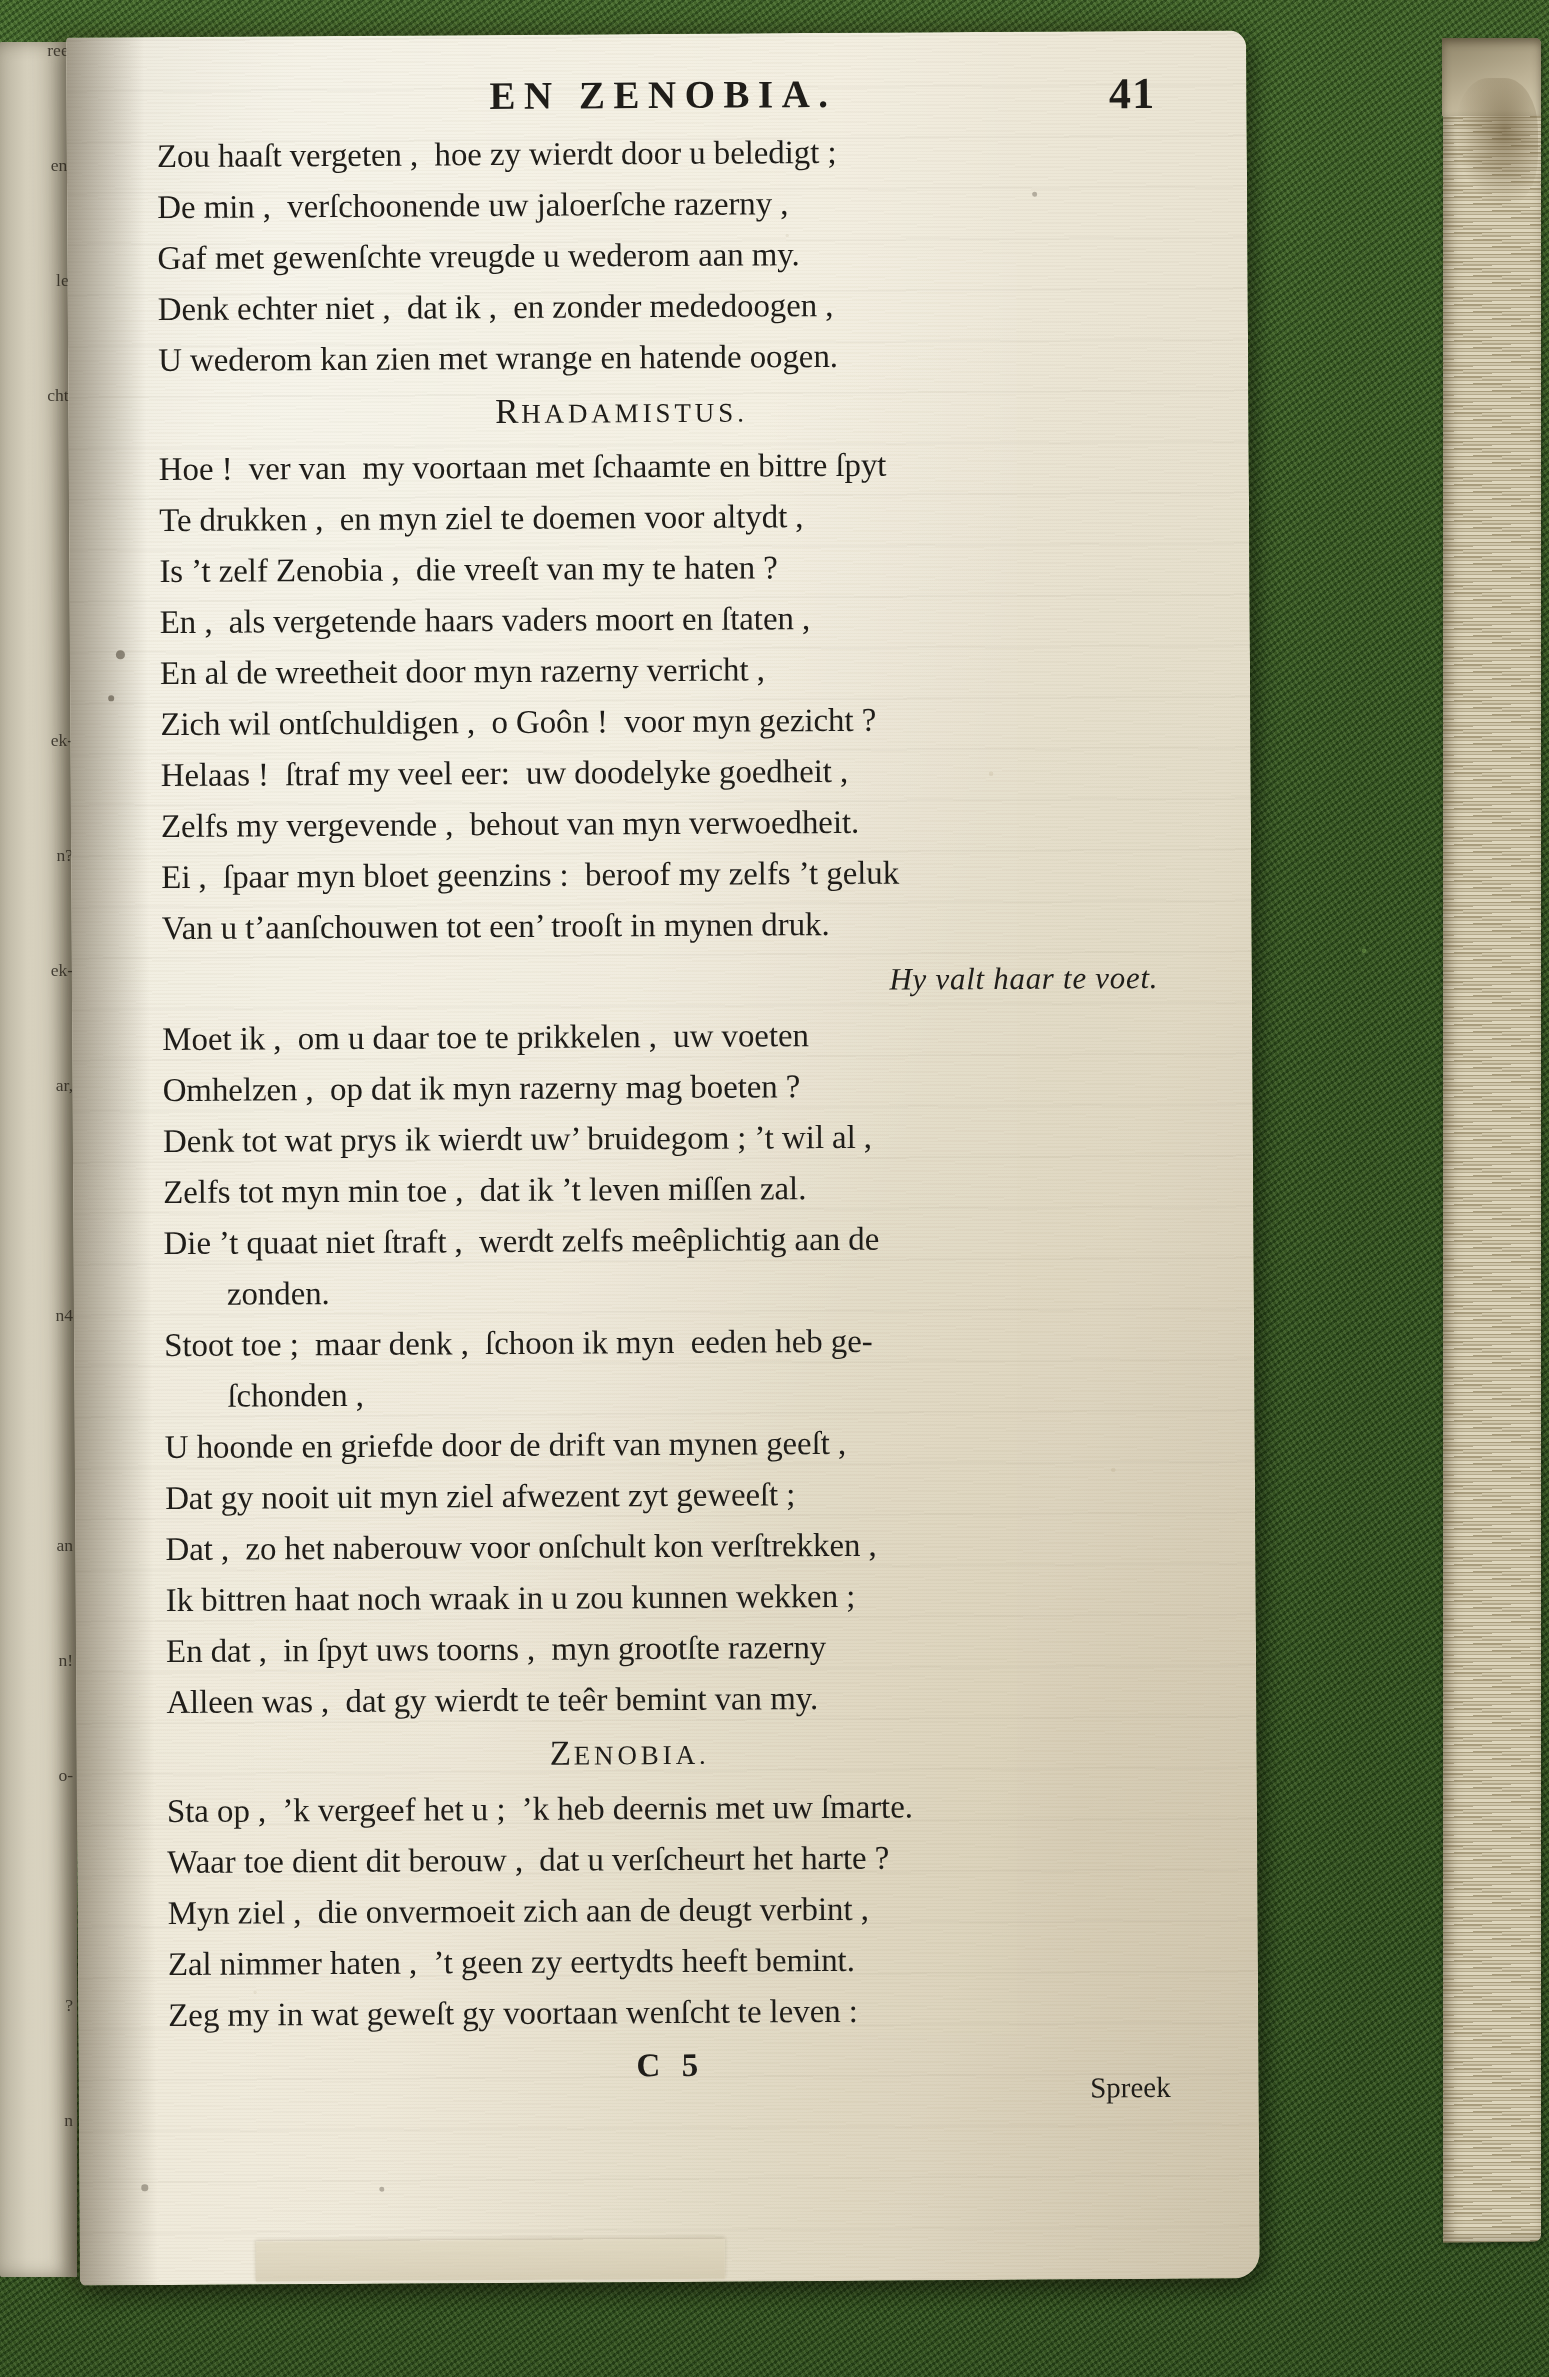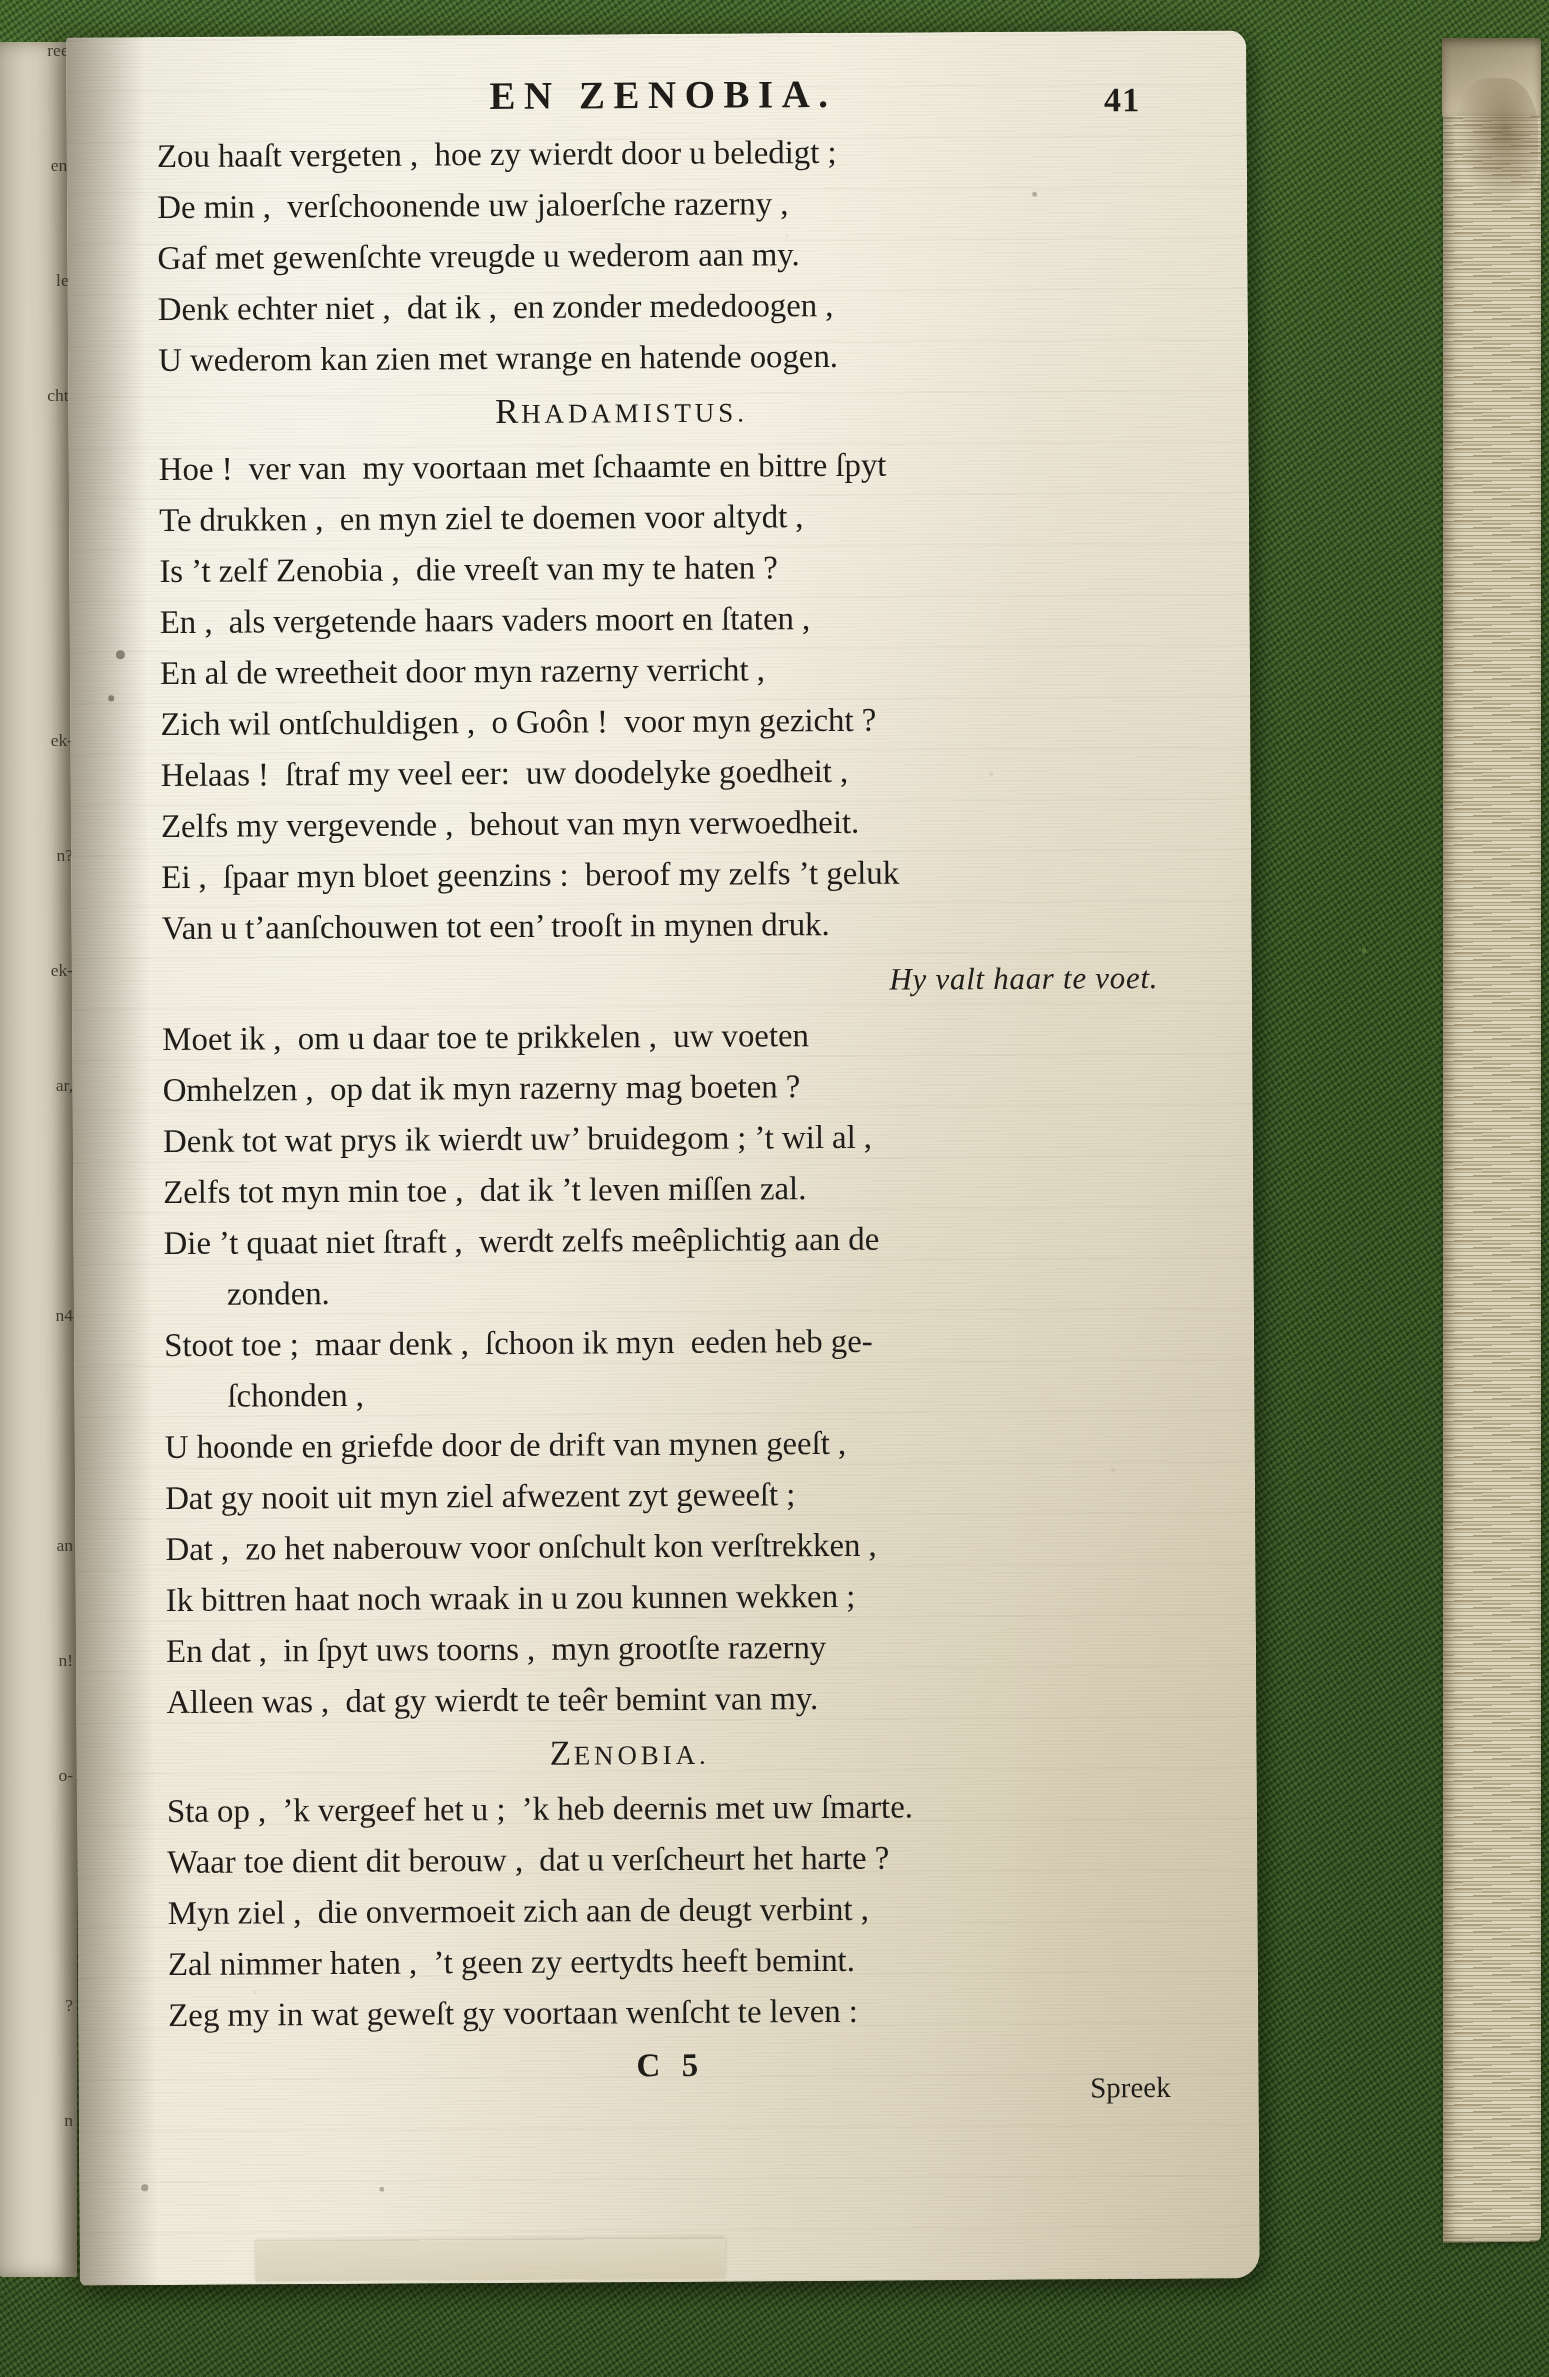--- a/index.html
+++ b/index.html
@@ -174,23 +174,23 @@
   }
   .head-title {
     font-size: 39px;
     letter-spacing: 8.5px;
     font-weight: 600;
     padding-left: 9px;
     white-space: nowrap;
   }
   .folio {
     position: absolute;
-    right: 20px;
+    right: 5px;
     bottom: 6.5px;
-    font-size: 34px;
+    font-size: 44px;
     font-weight: 600;
     letter-spacing: 1.3px;
   }
 
   .verse {
     font-size: 33px;
     line-height: 51px;
     white-space: pre-wrap;
     letter-spacing: -0.1px;
   }

